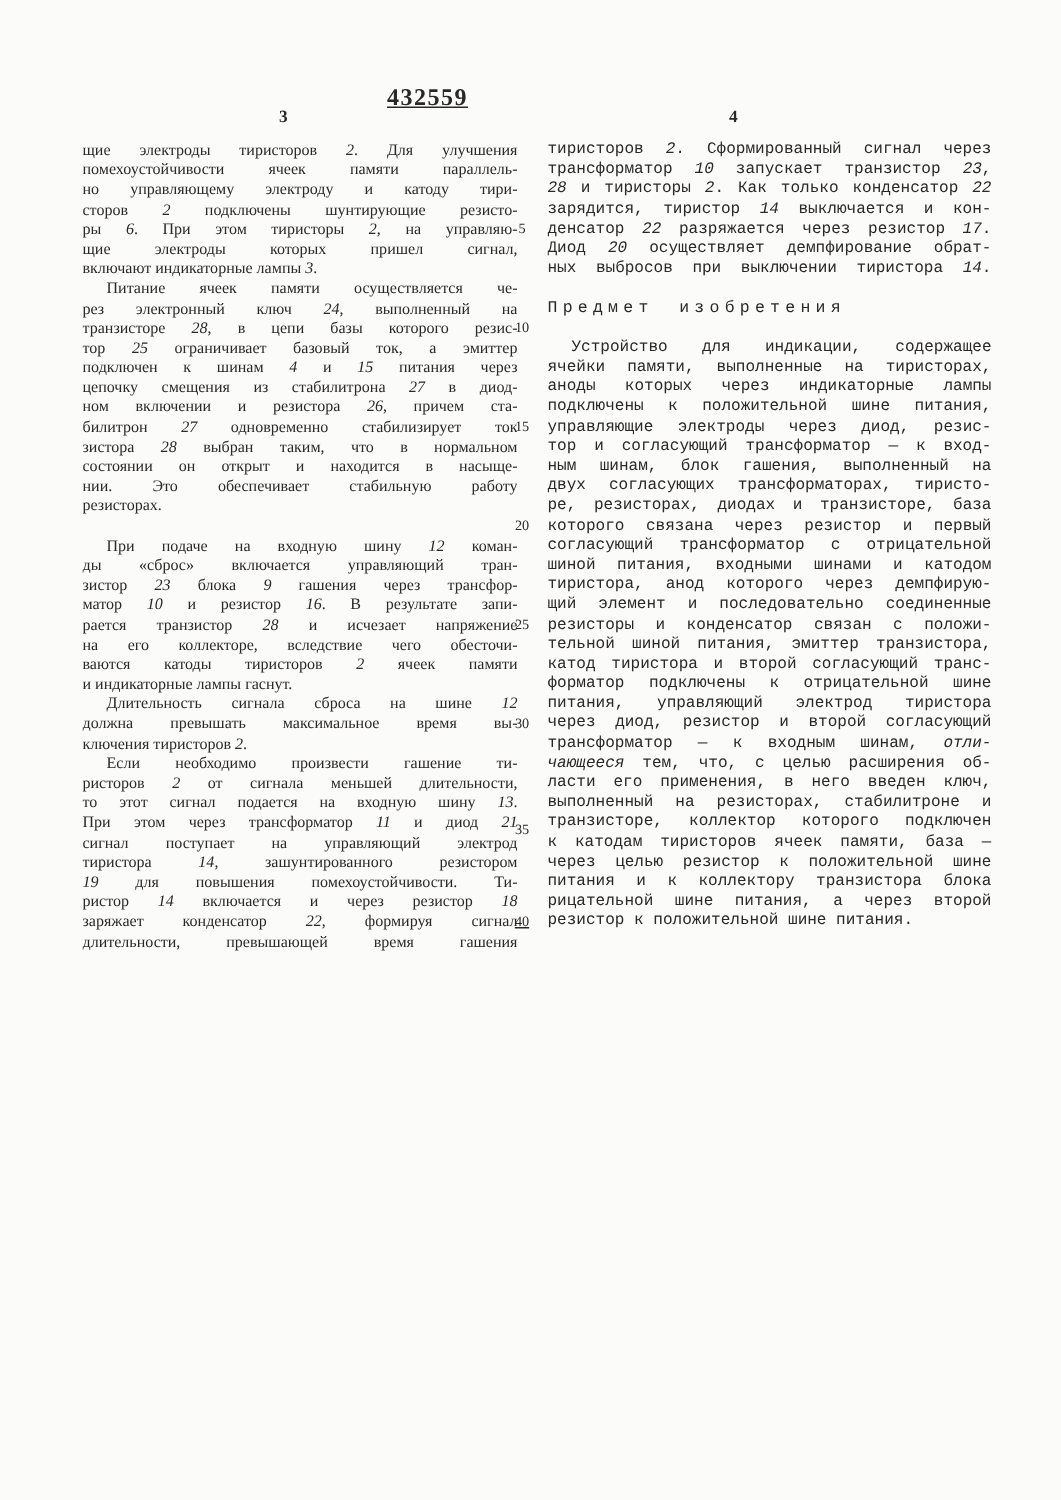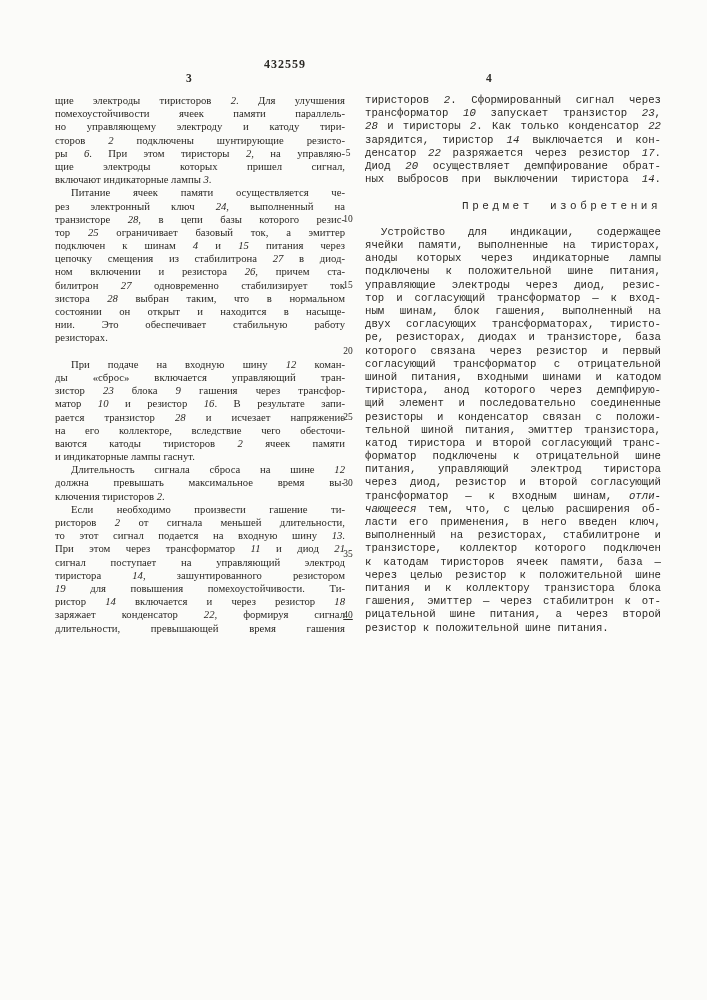--- a/index.html
+++ b/index.html
@@ -13,23 +13,24 @@
     height: 1000px;
     margin: 0 auto;
     background: #fbfbf9;
     color: #2b2925;
     overflow: hidden;
   }
   .patent-number {
     position: absolute;
     top: 57px; left: 0; width: 570px;
     text-align: center;
-    font-size: 12px;
+    font-size: 16px;
     font-weight: bold;
     letter-spacing: 1px;
+    text-decoration: underline;
   }
   .col-num {
     position: absolute;
     top: 72px;
     font-size: 11.5px;
     font-weight: bold;
   }
   .col-num-left  { left: 186px; }
   .col-num-right { left: 486px; }
 
@@ -59,21 +60,21 @@
   .line.last { text-align-last: left; }
   .line.ind  { text-indent: 16px; }
   .line i { font-style: italic; }
 
   .spacer { height: var(--lh); }
 
   .heading {
     height: var(--lh);
     line-height: var(--lh);
     font-size: 11px;
-    text-align: right;
+    text-align: left;
     letter-spacing: 3.5px;
     word-spacing: 7px;
   }
 
   .lnum {
     position: absolute;
     left: 282px;
     width: 22px;
     text-align: center;
     font-size: 9.5px;
@@ -179,21 +180,20 @@
           <div class="line">питания, управляющий электрод тиристора</div>
           <div class="line">через диод, резистор и второй согласующий</div>
           <div class="line">трансформатор — к входным шинам, <i>отли-</i></div>
           <div class="line"><i>чающееся</i> тем, что, с целью расширения об-</div>
           <div class="line">ласти его применения, в него введен ключ,</div>
           <div class="line">выполненный на резисторах, стабилитроне и</div>
           <div class="line">транзисторе, коллектор которого подключен</div>
           <div class="line">к катодам тиристоров ячеек памяти, база —</div>
           <div class="line">через целью резистор к положительной шине</div>
           <div class="line">питания и к коллектору транзистора блока</div>
-          <div class="line">гашения, эмиттер — через стабилитрон к от-</div>
           <div class="line">рицательной шине питания, а через второй</div>
           <div class="line last">резистор к положительной шине питания.</div>
         </div>
       </div>
   <div class="lnum" style="top: 52.8px;">5</div>
       <div class="lnum" style="top: 118.8px;">10</div>
       <div class="lnum" style="top: 184.8px;">15</div>
       <div class="lnum" style="top: 250.8px;">20</div>
       <div class="lnum" style="top: 316.8px;">25</div>
       <div class="lnum" style="top: 382.8px;">30</div>

